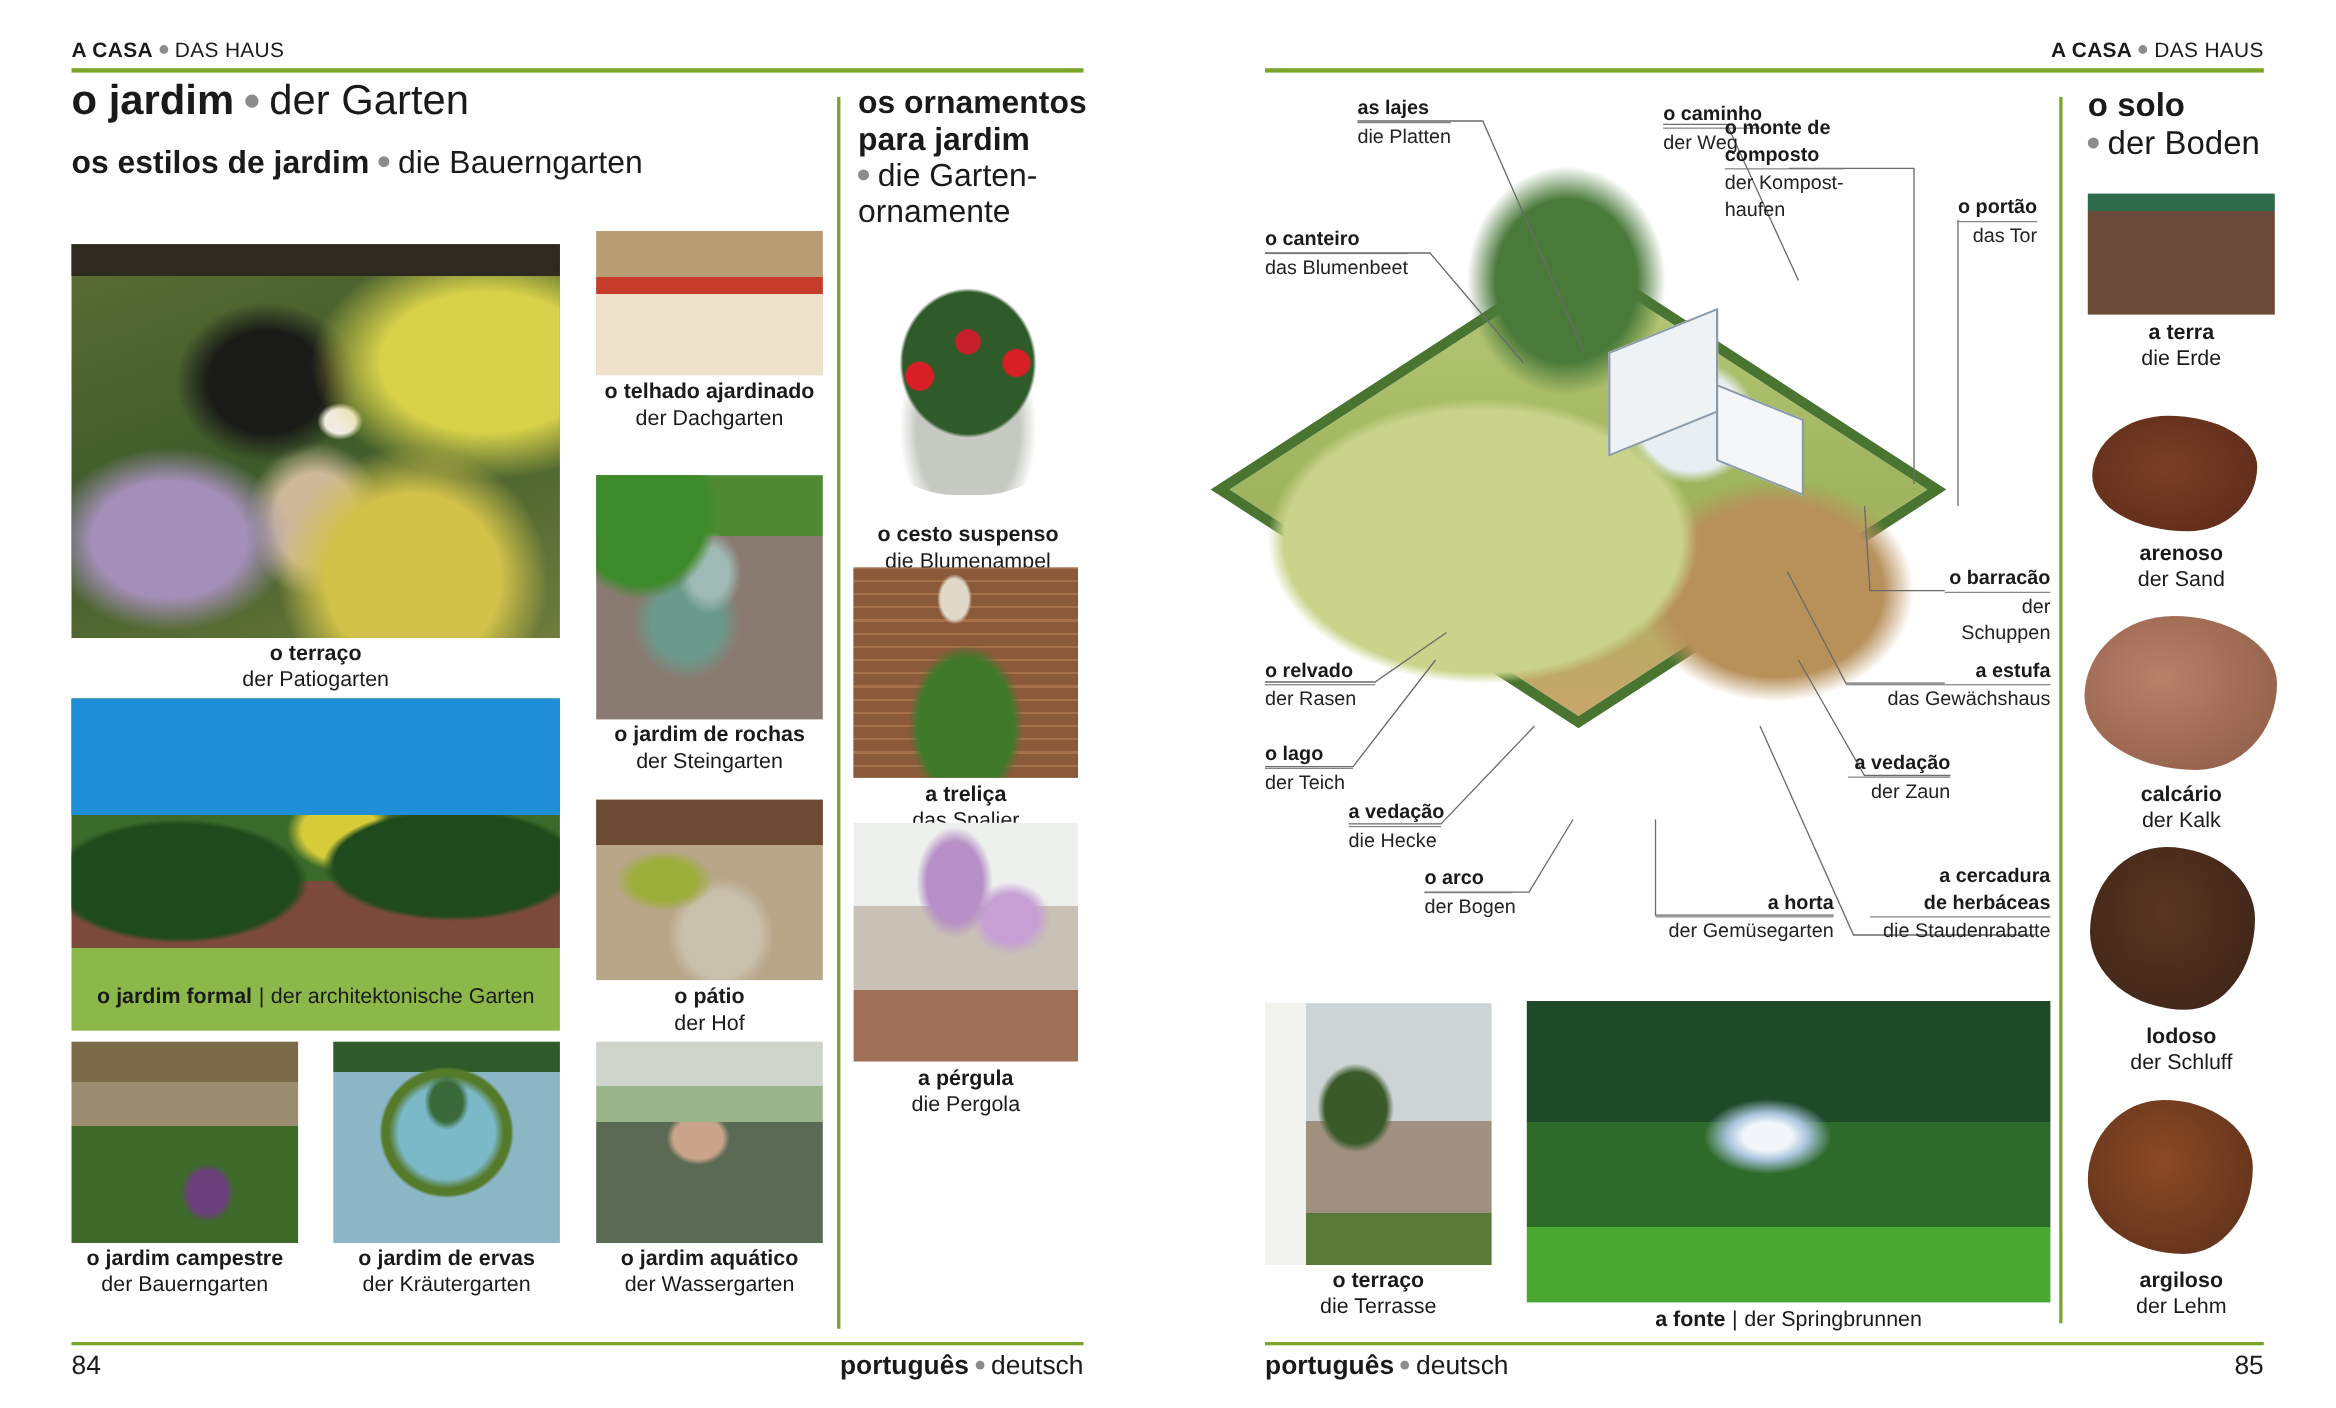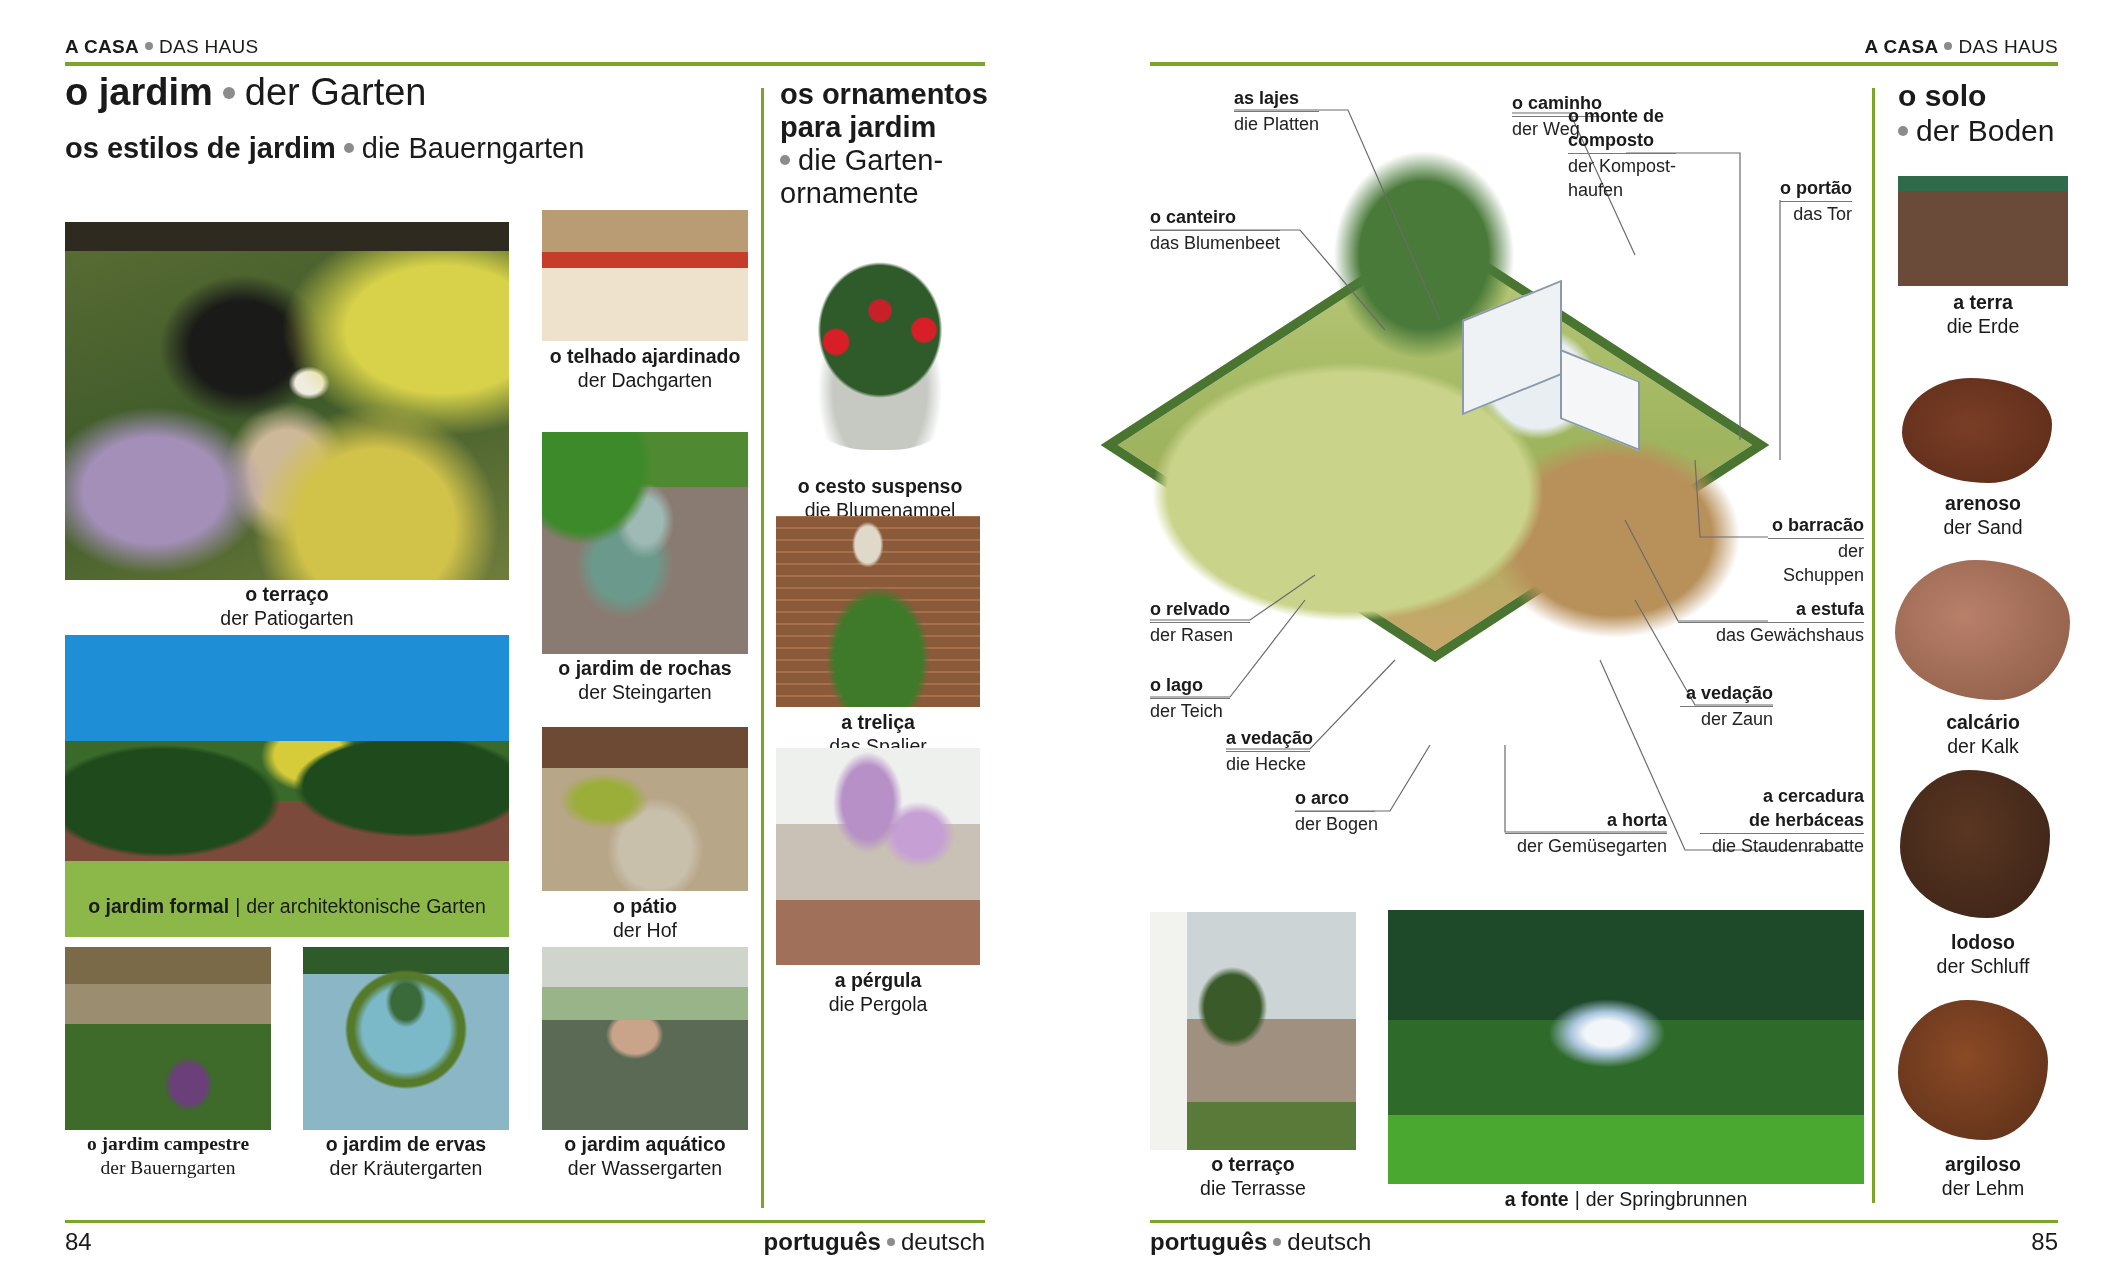--- a/index.html
+++ b/index.html
@@ -156,21 +156,21 @@
     <span class="pt">o jardim formal</span><span class="bar">|</span><span class="de">der architektonische Garten</span>
   </div>
 
   <div class="photo p-patio" style="left:542px; top:727px; width:206px; height:164px;"></div>
   <div class="cap" style="left:530px; top:894px; width:230px;">
     <span class="pt">o pátio</span>
     <span class="de">der Hof</span>
   </div>
 
   <div class="photo p-cottage" style="left:65px; top:947px; width:206px; height:183px;"></div>
-  <div class="cap" style="left:43px; top:1132px; width:250px;font-family:Liberation Serif, serif;">
+  <div class="cap" style="left:43px; top:1132px; width:250px;">
     <span class="pt">o jardim campestre</span>
     <span class="de">der Bauerngarten</span>
   </div>
 
   <div class="photo p-herb" style="left:303px; top:947px; width:206px; height:183px;"></div>
   <div class="cap" style="left:281px; top:1132px; width:250px;">
     <span class="pt">o jardim de ervas</span>
     <span class="de">der Kräutergarten</span>
   </div>
 

